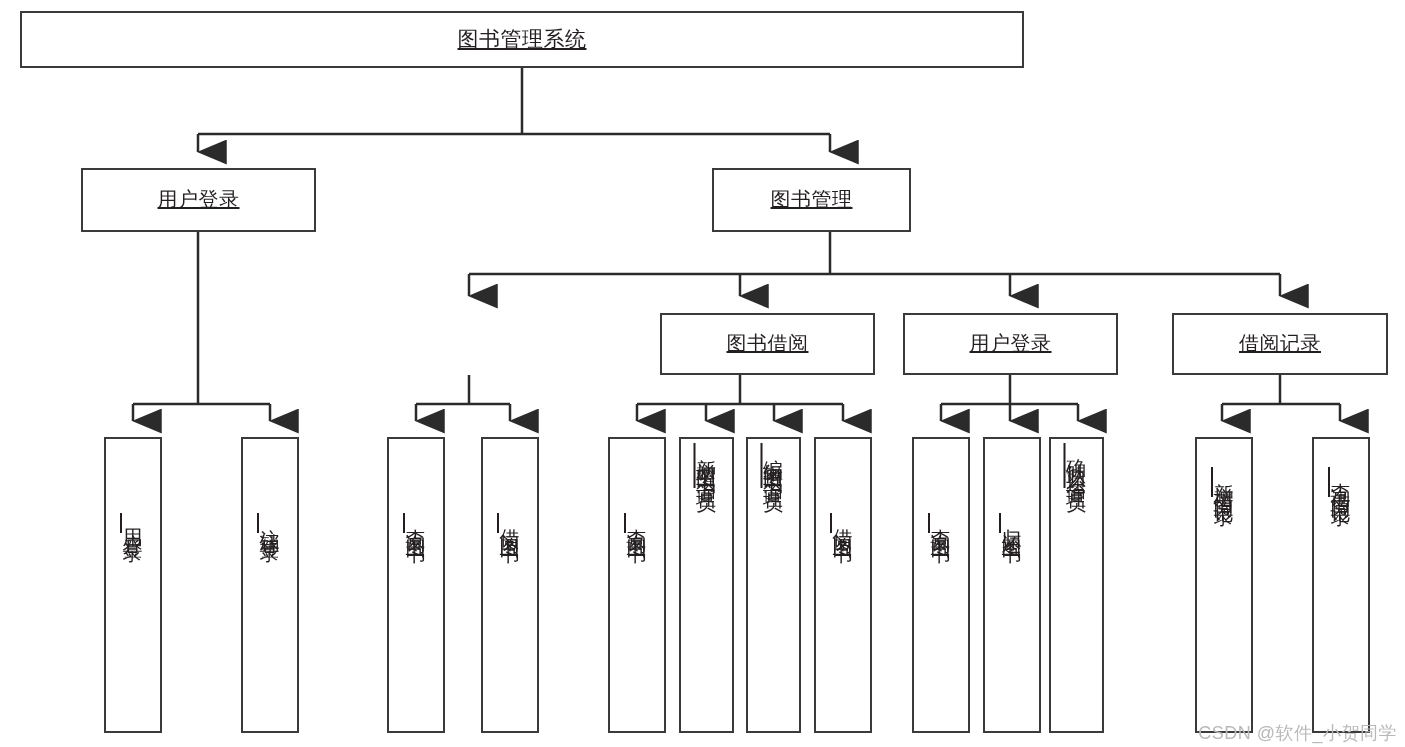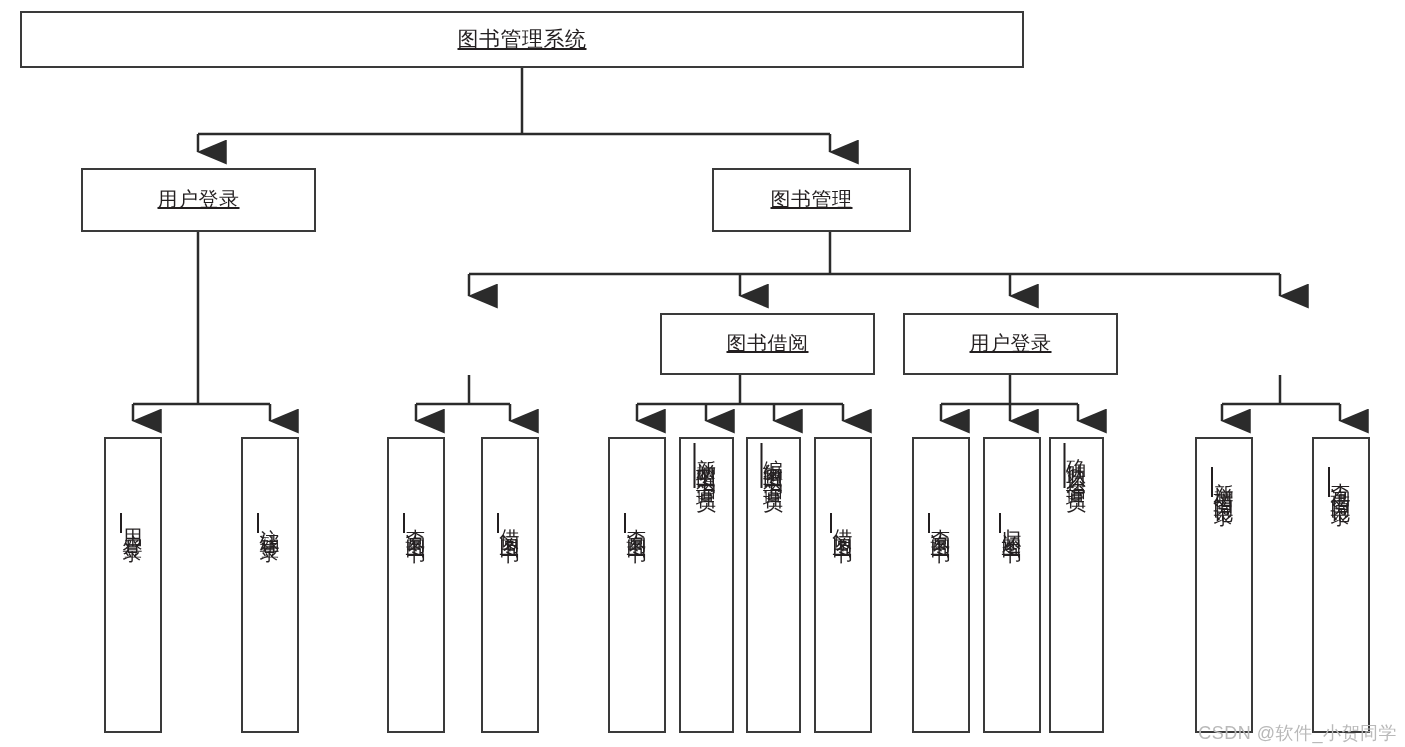--- a/index.html
+++ b/index.html
@@ -138,20 +138,23 @@
   <div class="node lvl2" style="left:712px; top:168px; width:199px; height:64px;">
     <span class="label">图书管理</span>
   </div>
 
   <div class="node lvl3" style="left:660px; top:313px; width:215px; height:62px;justify-content:center;">
     <span class="label">图书借阅</span>
   </div>
   <div class="node lvl3" style="left:903px; top:313px; width:215px; height:62px;">
     <span class="label">用户登录</span>
   </div>
+  <div class="node lvl3" style="left:1172px; top:313px; width:216px; height:62px;">
+    <span class="label">借阅记录</span>
+  </div>
 
   <div class="node leaf mid" style="left:104px; top:437px; width:58px; height:296px;">
     <span class="label">用户登录</span>
   </div>
   <div class="node leaf mid" style="left:241px; top:437px; width:58px; height:296px;">
     <span class="label">注销登录</span>
   </div>
 
   <div class="node leaf mid" style="left:387px; top:437px; width:58px; height:296px;">
     <span class="label">查询图书</span>

